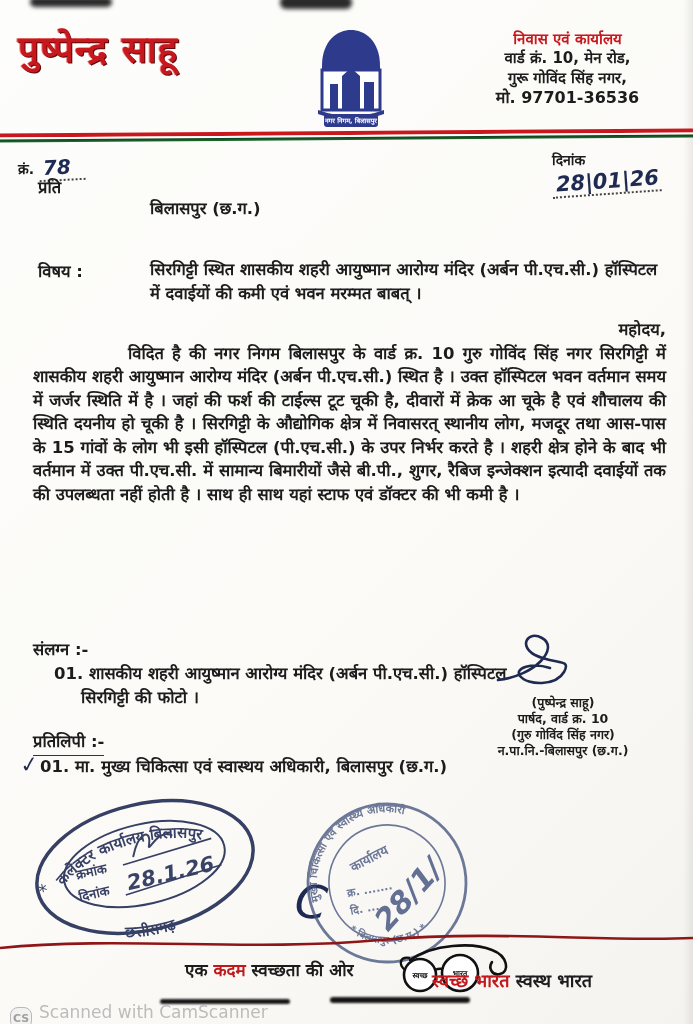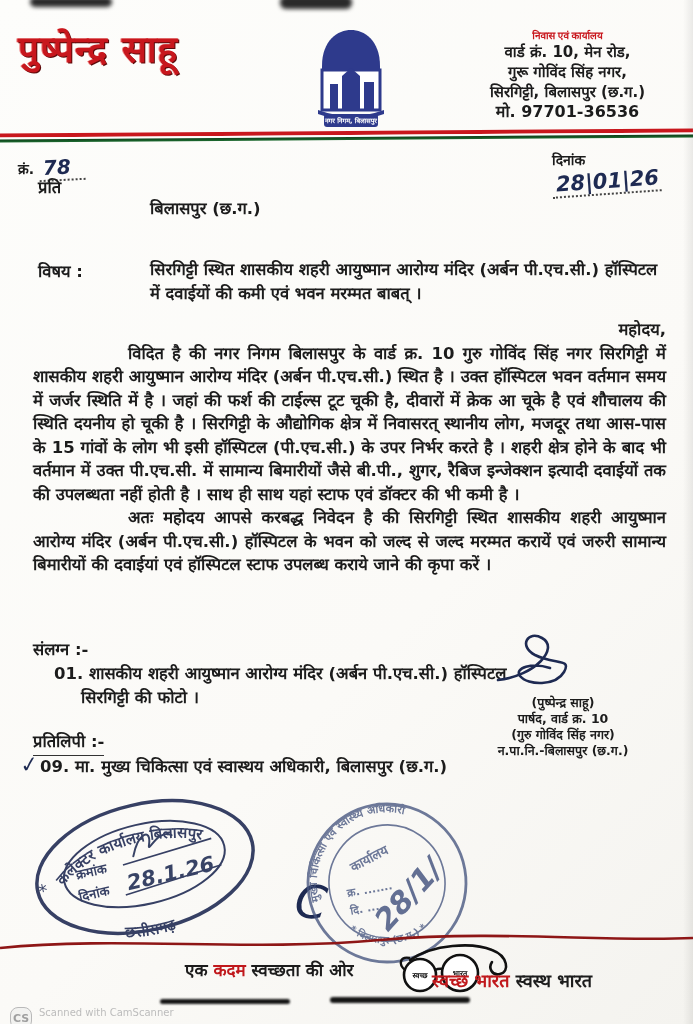--- a/index.html
+++ b/index.html
@@ -12,21 +12,21 @@
   }
   .abs{position:absolute;}
   
   .artifact-bar{position:absolute;background:#2a2a2a;border-radius:6px;filter:blur(2px);}
   .edge-shade{position:absolute;right:0;top:0;width:10px;height:100%;background:linear-gradient(to left,rgba(0,0,0,.07),rgba(0,0,0,0));}
   
   .lh-name{font-size:37px;font-weight:bold;color:#c8171d;letter-spacing:1px;
     text-shadow:1px 1px 0 #5a0a0a, -1px 0 0 #f08080;}
   .lh-left-line{font-size:15px;font-weight:bold;line-height:17px;}
   .lh-right{text-align:center;font-weight:bold;}
-  .lh-right-title{color:#c8171d;font-size:10px;font-weight:bold;font-family:Liberation Serif, serif;}
+  .lh-right-title{color:#c8171d;font-size:15px;font-weight:bold;}
   .lh-right-line{font-size:15px;line-height:20px;font-weight:bold;}
   .sep{position:absolute;left:0;width:100%;transform:rotate(-0.4deg);}
   .sep-red{height:4px;background:#c8171d;}
   .sep-gap{height:2px;background:#fdfdfb;}
   .sep-green{height:3px;background:linear-gradient(to bottom,#0c3d18,#1d6b30);}
   
   .print-b{font-weight:bold;}
   .hand{font-style:italic;color:#1e2a52;font-weight:bold;}
   .dotline{border-bottom:2px dotted #444;}
   
@@ -35,21 +35,21 @@
   .hang{padding-left:27px;text-indent:-27px;margin-left:21px;}
   .sig-line{font-size:12.5px;font-weight:bold;line-height:16px;text-align:center;}
   
   .slog1{font-size:17px;font-weight:bold;}
   .slog2{font-size:18px;font-weight:bold;}
   .red{color:#c0181c;}
   .smudge{position:absolute;height:5px;background:#151515;border-radius:3px;filter:blur(1px);}
   .cam-row{position:absolute;left:10px;top:995px;display:flex;align-items:center;gap:7px;color:#b9b9b9;}
   .cs-box{width:20px;height:20px;border:1.5px solid #b9b9b9;border-radius:8px;font-size:11px;font-weight:bold;
     display:flex;align-items:center;justify-content:center;color:#9f9f9f;background:#f2f2f0;margin-top:12px;}
-  .cam-text{font-size:10px;color:#bcbcbc;}
+  .cam-text{font-size:17px;color:#bcbcbc;}
 </style>
 </head>
 <body>
 
 <div class="page">
 
   <div class="artifact-bar" style="left:30px;top:-3px;width:82px;height:10px;"></div>
   <div class="artifact-bar" style="left:280px;top:-4px;width:72px;height:13px;"></div>
   <div class="edge-shade"></div>
 
@@ -65,21 +65,20 @@
       <path d="M6,84 Q39,96 72,84 L72,88 Q39,100 6,88 Z" fill="#2e3a8c"></path>
       <rect x="12" y="88" width="54" height="13" rx="3" fill="#2e3a8c"></rect>
       <text x="39" y="97" text-anchor="middle" font-size="6.5" fill="#ffffff" font-weight="bold">नगर निगम, बिलासपुर</text>
     </svg>
   </div>
 
   <div class="abs lh-right" style="left:455px;top:28px;width:225px;">
     <div class="lh-right-title">निवास एवं कार्यालय</div>
     <div class="lh-right-line">वार्ड क्रं. 10, मेन रोड,</div>
     <div class="lh-right-line">गुरू गोविंद सिंह नगर,</div>
-    <div class="lh-right-line">सिरगिट्टी, बिलासपुर (छ.ग.)</div>
     <div class="lh-right-line" style="font-size:16px;">मो. 97701-36536</div>
   </div>
 
   <div class="sep" style="top:131px;">
     <div class="sep-red"></div>
     <div class="sep-gap"></div>
     <div class="sep-green"></div>
   </div>
 
   <div class="abs" style="left:18px;top:155px;font-size:14px;">
@@ -95,41 +94,40 @@
   <div class="abs letter-text" style="left:150px;top:196px;line-height:25px;">
     <div>बिलासपुर (छ.ग.)</div>
   </div>
 
   <div class="abs letter-text" style="left:38px;top:260px;">विषय :</div>
   <div class="abs letter-text" style="left:150px;top:258px;width:518px;text-align:left;">सिरगिट्टी स्थित शासकीय शहरी आयुष्मान आरोग्य मंदिर (अर्बन पी.एच.सी.) हॉस्पिटल में दवाईयों की कमी एवं भवन मरम्मत बाबत् ।</div>
 
   <div class="abs letter-text" style="left:33px;top:318px;width:633px;">
     <div style="text-align:right;">महोदय,</div>
     <p>विदित है की नगर निगम बिलासपुर के वार्ड क्र. 10 गुरु गोविंद सिंह नगर सिरगिट्टी में शासकीय शहरी आयुष्मान आरोग्य मंदिर (अर्बन पी.एच.सी.) स्थित है । उक्त हॉस्पिटल भवन वर्तमान समय में जर्जर स्थिति में है । जहां की फर्श की टाईल्स टूट चूकी है, दीवारों में क्रेक आ चूके है एवं शौचालय की स्थिति दयनीय हो चूकी है । सिरगिट्टी के औद्योगिक क्षेत्र में निवासरत् स्थानीय लोग, मजदूर तथा आस-पास के 15 गांवों के लोग भी इसी हॉस्पिटल (पी.एच.सी.) के उपर निर्भर करते है । शहरी क्षेत्र होने के बाद भी वर्तमान में उक्त पी.एच.सी. में सामान्य बिमारीयों जैसे बी.पी., शुगर, रैबिज इन्जेक्शन इत्यादी दवाईयों तक की उपलब्धता नहीं होती है । साथ ही साथ यहां स्टाफ एवं डॉक्टर की भी कमी है ।</p>
-    <p>अतः महोदय आपसे करबद्ध निवेदन है की सिरगिट्टी स्थित शासकीय शहरी आयुष्मान आरोग्य मंदिर (अर्बन पी.एच.सी.) हॉस्पिटल के भवन को जल्द से जल्द मरम्मत करायें एवं जरुरी सामान्य बिमारीयों की दवाईयां एवं हॉस्पिटल स्टाफ उपलब्ध कराये जाने की कृपा करें ।</p>
   </div>
 
   <div class="abs letter-text" style="left:33px;top:638px;text-align:center;">संलग्न :-</div>
   <div class="abs letter-text hang" style="left:33px;top:662px;width:430px;text-align:left;">01. शासकीय शहरी आयुष्मान आरोग्य मंदिर (अर्बन पी.एच.सी.) हॉस्पिटल सिरगिट्टी की फोटो ।</div>
 
   <div class="abs" style="left:480px;top:628px;">
     <svg width="110" height="70" viewBox="0 0 110 70">
       <path d="M18,52 C55,48 80,20 62,10 C48,2 38,18 55,27 C75,37 92,30 84,44 C76,58 48,58 40,48 C34,40 52,34 70,40" fill="none" stroke="#1e2a52" stroke-width="2.6" stroke-linecap="round"></path>
     </svg>
   </div>
   <div class="abs" style="left:478px;top:695px;width:170px;">
     <div class="sig-line">(पुष्पेन्द्र साहू)</div>
     <div class="sig-line">पार्षद, वार्ड क्र. 10</div>
     <div class="sig-line">(गुरु गोविंद सिंह नगर)</div>
     <div class="sig-line">न.पा.नि.-बिलासपुर (छ.ग.)</div>
   </div>
 
   <div class="abs letter-text" style="left:33px;top:730px;text-align:left;border-bottom:1px solid #333;padding-bottom:1px;">प्रतिलिपी :-</div>
   <div class="abs hand" style="left:20px;top:752px;font-size:22px;transform:rotate(-8deg);">✓</div>
-  <div class="abs letter-text" style="left:40px;top:755px;width:560px;text-align:left;">09. मा. मुख्य चिकित्सा एवं स्वास्थय अधिकारी, बिलासपुर (छ.ग.)</div>
+  <div class="abs letter-text" style="left:40px;top:755px;width:560px;text-align:left;">01. मा. मुख्य चिकित्सा एवं स्वास्थय अधिकारी, बिलासपुर (छ.ग.)</div>
 
   <div class="abs" style="left:28px;top:792px;opacity:.88;">
     <svg width="235" height="150" viewBox="0 0 235 150">
       <g transform="rotate(-13 117 75)" stroke="#1c2750" fill="none">
         <ellipse cx="117" cy="75" rx="110" ry="63" stroke-width="3.5"></ellipse>
         <ellipse cx="117" cy="72" rx="82" ry="40" stroke-width="2"></ellipse>
         <path id="lsTop" d="M 22,88 A 100,56 0 0 1 212,88" stroke="none"></path>
         <text font-size="15" font-weight="bold" fill="#1c2750" stroke="none">
           <textPath href="#lsTop" startOffset="8%">कलेक्टर कार्यालय बिलासपुर</textPath>
         </text>

